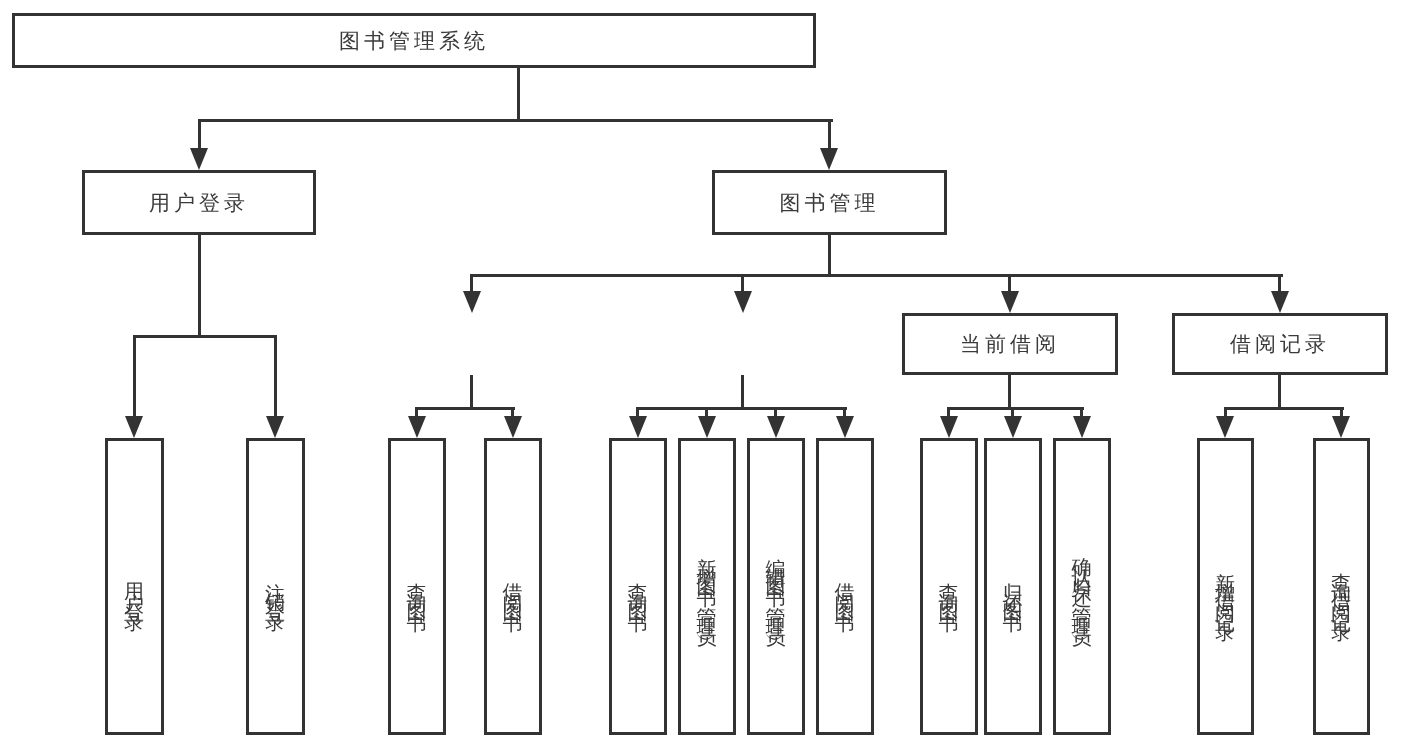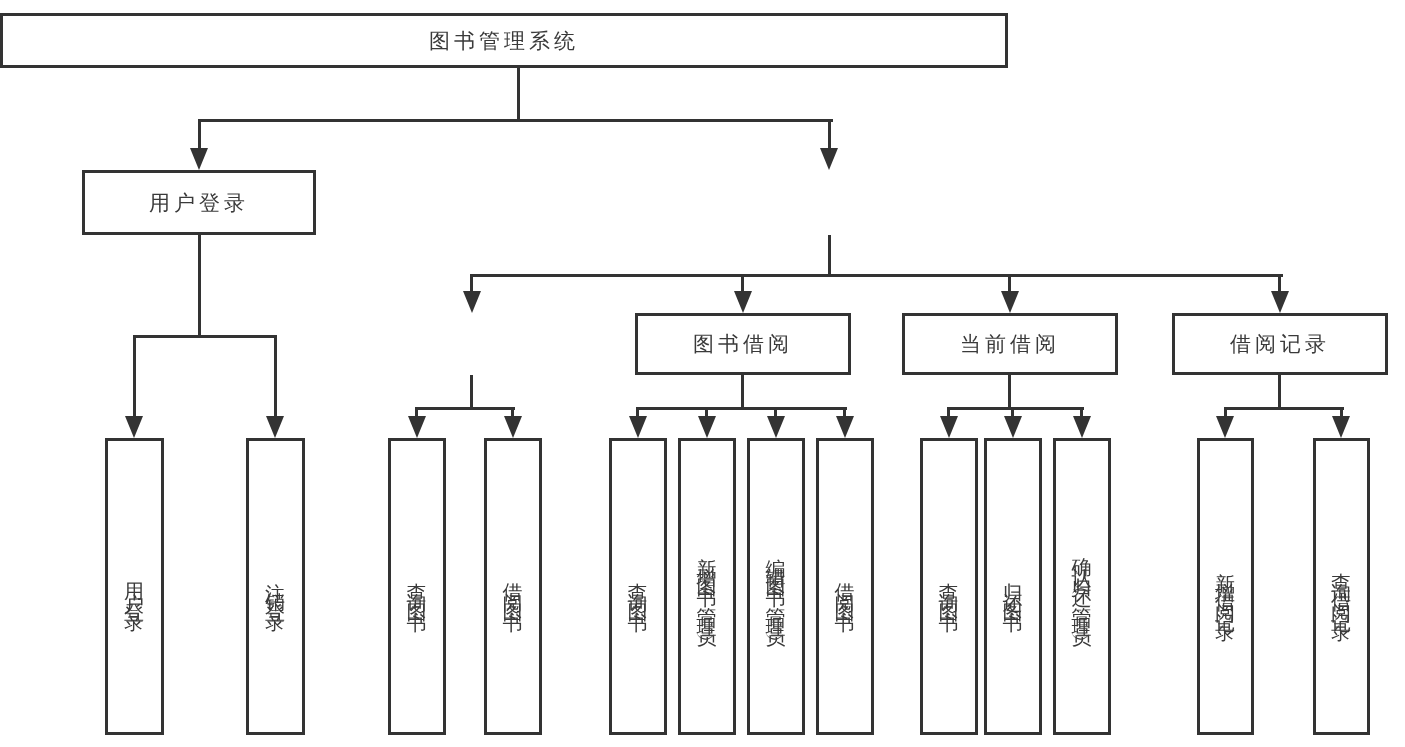--- a/index.html
+++ b/index.html
@@ -28,33 +28,33 @@
   .watermark{
     position:absolute;left:1183px;top:717px;font-size:18px;letter-spacing:1px;
     color:#9c9c9c;white-space:nowrap;z-index:5;
   }
 </style>
 </head>
 <body>
 
 <div class="stage">
 
-  <div class="box" style="left:0;top:13px;width:1008px;height:55px;">
+  <div class="box" style="left:12px;top:13px;width:804px;height:55px;">
     <span class="hlabel">图书管理系统</span>
   </div>
 
   <div class="box" style="left:82px;top:170px;width:234px;height:65px;">
     <span class="hlabel">用户登录</span>
   </div>
 
+  <div class="box" style="left:712px;top:170px;width:235px;height:65px;">
+    <span class="hlabel">图书管理</span>
+  </div>
 
 
-  <div class="box" style="left:635px;top:313px;width:216px;height:62px;">
-    <span class="hlabel">图书借阅</span>
-  </div>
 
   <div class="box" style="left:902px;top:313px;width:216px;height:62px;">
     <span class="hlabel">当前借阅</span>
   </div>
 
   <div class="box" style="left:1172px;top:313px;width:216px;height:62px;text-align:right;">
     <span class="hlabel">借阅记录</span>
   </div>
 
   <div class="box" style="left:105px;top:438px;width:59px;height:297px;">

